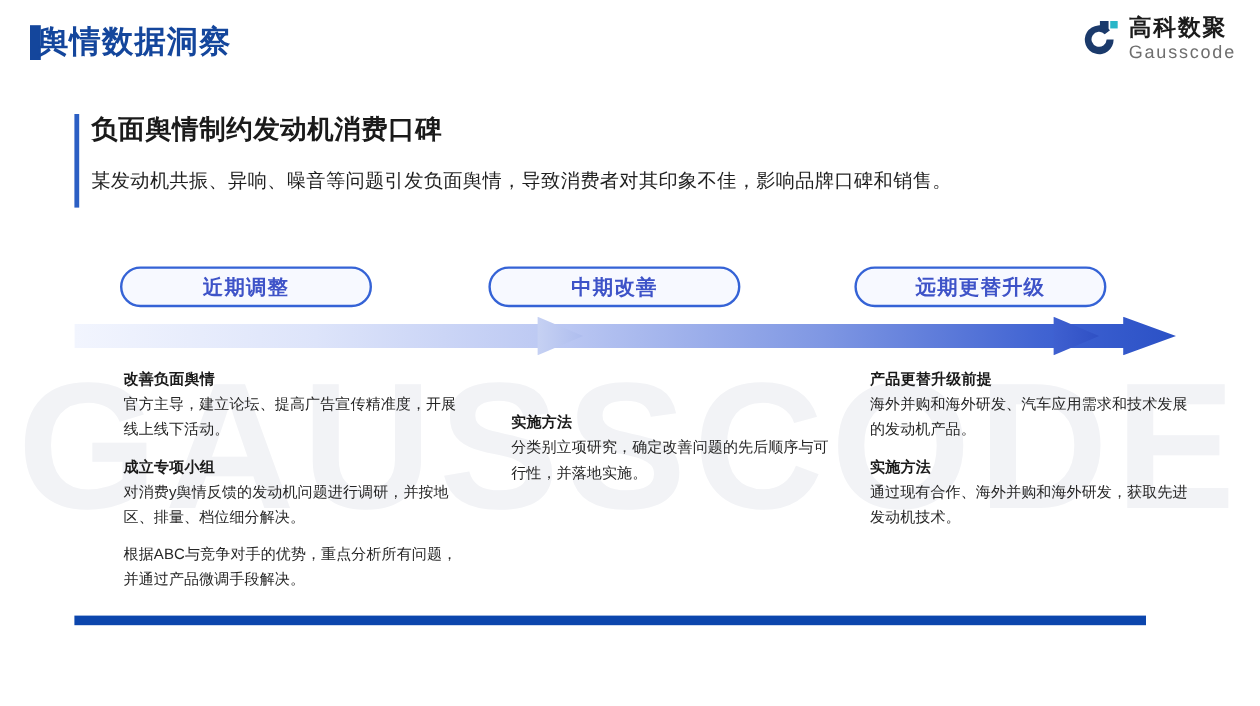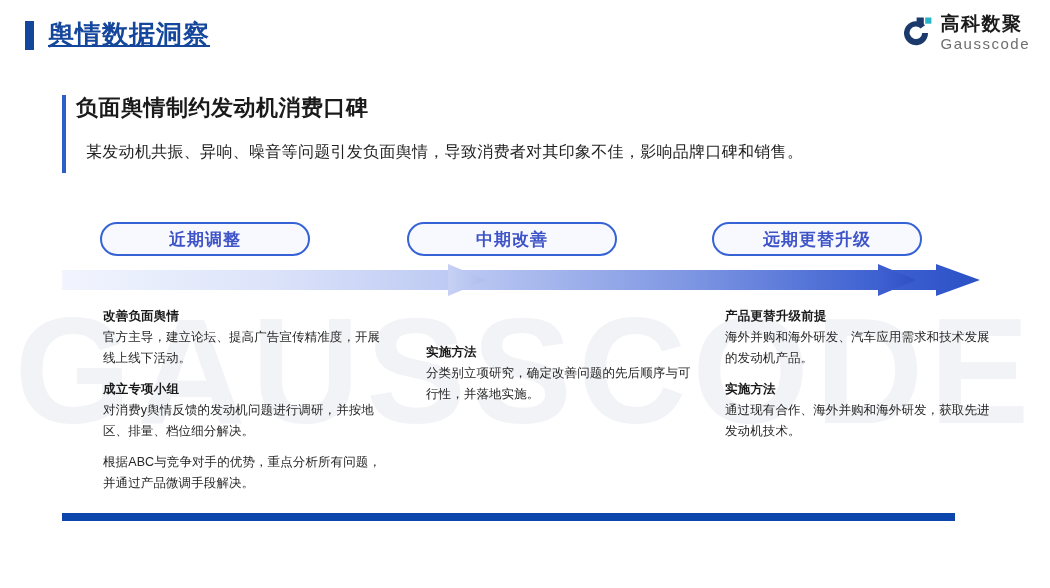--- a/index.html
+++ b/index.html
@@ -38,28 +38,27 @@
     z-index: 3;
   }
   .hdr-bar {
     position: absolute;
     left: 25px; top: 21px;
     width: 9px; height: 29px;
     background: #14469c;
   }
   .hdr-title {
     position: absolute;
-    left: 48px; top: 17px;
+    left: 31px; top: 17px;
     font-size: 26px;
     font-weight: 700;
     color: #14469c;
     letter-spacing: 1px;
     line-height: 34px;
     white-space: nowrap;
-    text-decoration: underline;
   }
 
   
   .logo {
     position: absolute;
     right: 20px; top: 14px;
     display: flex;
     align-items: center;
     gap: 9px;
   }
@@ -88,21 +87,21 @@
     background: #2b5fc4;
   }
   .lead-h {
     margin-left: 14px;
     font-size: 22px; font-weight: 700;
     color: #1a1a1a;
     line-height: 32px;
     letter-spacing: .5px;
   }
   .lead-p {
-    margin-left: 24px;
+    margin-left: 14px;
     margin-top: 15px;
     font-size: 16px;
     color: #1f1f1f;
     line-height: 26px;
     letter-spacing: .3px;
   }
 
   
   .pills { position: absolute; left: 0; top: 222px; width: 875px; height: 36px; z-index: 3; }
   .pill {

